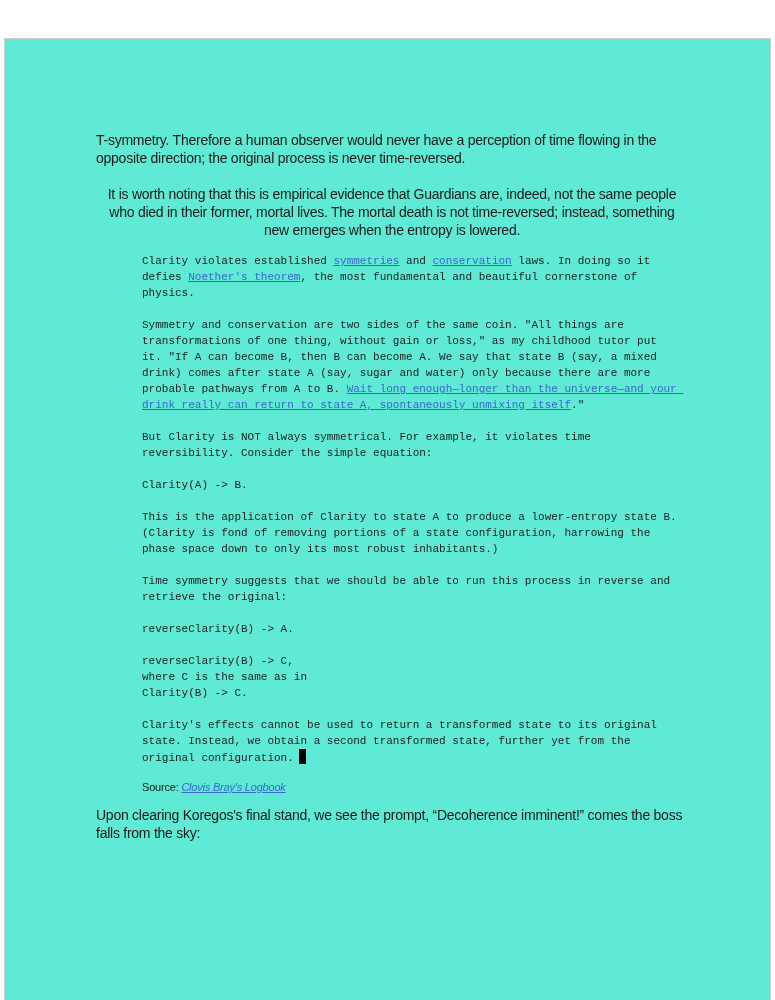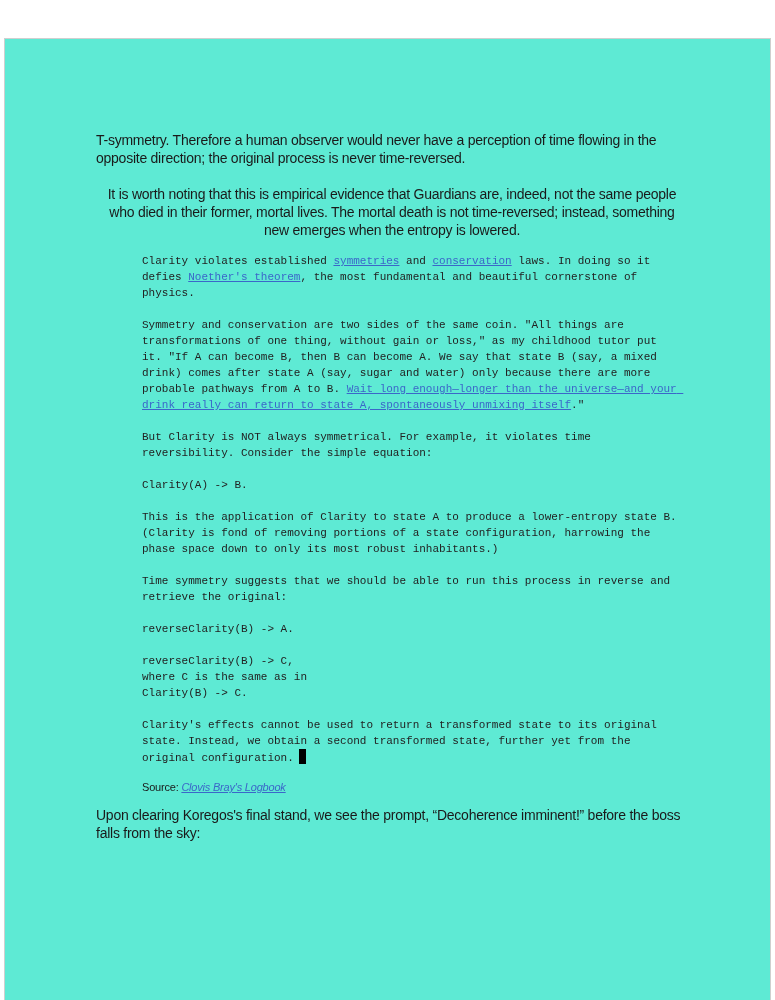--- a/index.html
+++ b/index.html
@@ -97,16 +97,16 @@
       <p class="mono-para">Time symmetry suggests that we should be able to run this process in reverse and retrieve the original:</p>
       <p class="mono-para">reverseClarity(B) -&gt; A.</p>
       <p class="mono-para">reverseClarity(B) -&gt; C,
 where C is the same as in
 Clarity(B) -&gt; C.</p>
       <p class="mono-para" style="margin-bottom:14px;"><span>Clarity's effects cannot be used to return a transformed state to its original state. Instead, we obtain a second transformed state, further yet from the original configuration.</span><span class="cursor"></span></p>
 
       <p class="source"><span>Source: </span><a href="#">Clovis Bray's Logbook</a></p>
     </div>
 
-    <p class="body-para after">Upon clearing Koregos's final stand, we see the prompt, “Decoherence imminent!” before the boss falls from the sky:</p>
+    <p class="body-para after">Upon clearing Koregos's final stand, we see the prompt, “Decoherence imminent!” comes the boss falls from the sky:</p>
 
   </div>
 </div>
 
 </body></html>

